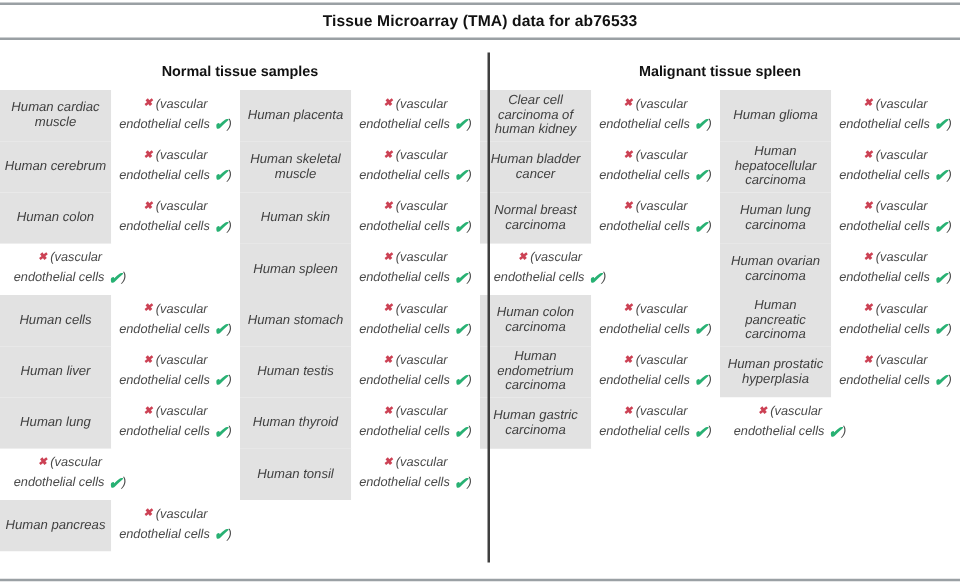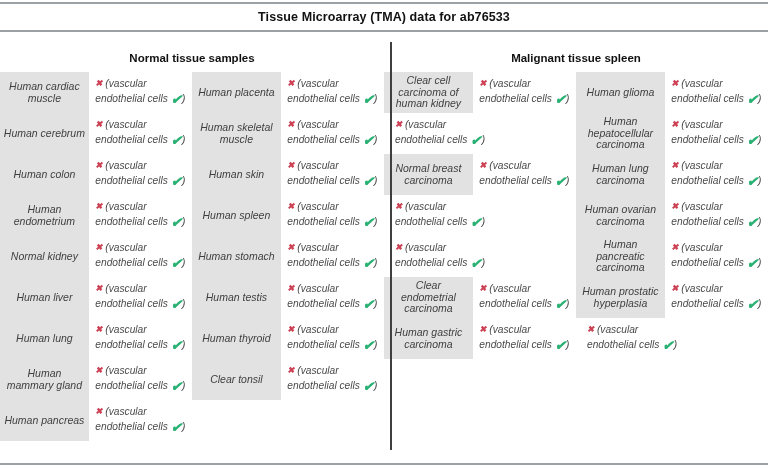--- a/index.html
+++ b/index.html
@@ -35,21 +35,21 @@
   .row { display: flex; height: 41px; font-style: italic; }
   .name-cell {
     width: 96px; background: #e2e2e2;
     display: flex; align-items: center; justify-content: center;
     text-align: center; font-size: 10.5px; line-height: 1.12;
     padding: 1px 3px; color: #3f3f3f;
   }
   .result-cell {
     width: 112px; background: #ffffff;
     display: flex; align-items: center; justify-content: center;
-    font-size: 10.2px; line-height: 1.22;
+    text-align: center; font-size: 10.2px; line-height: 1.22;
     padding: 1px 1px; color: #4a4a4a;
   }
   .x-icon { color: #cc4154; font-weight: bold; font-size: 8.5px; position: relative; top: -1px; }
   .check-icon { color: #28b173; font-weight: bold; font-size: 13.5px; position: relative; top: 1.5px; }
 
   .v-divider {
     position: absolute; left: 390px; top: -2px; width: 2px; height: 408px;
     background: #3f3f3f;
   }
 </style>
@@ -85,49 +85,47 @@
   </div>
 
   <div class="row">
     <div class="name-cell">Human colon</div>
     <div class="result-cell">
       <div><span class="x-icon">✖</span><span class="l1"> (vascular</span><br><span class="l2">endothelial cells</span> <span class="check-icon">✔</span><span class="close">)</span></div>
     </div>
   </div>
 
   <div class="row">
-    <div class="name-cell">Human endometrium</div>
-    <div class="result-cell">
-      <div><span class="x-icon">✖</span><span class="l1"> (vascular</span><br><span class="l2">endothelial cells</span> <span class="check-icon">✔</span><span class="close">)</span></div>
-    </div>
-  </div>
-
-  <div class="row">
-    <div class="name-cell">Normal kidney</div>
+    <div class="result-cell">
+      <div><span class="x-icon">✖</span><span class="l1"> (vascular</span><br><span class="l2">endothelial cells</span> <span class="check-icon">✔</span><span class="close">)</span></div>
+    </div>
+  </div>
+
+  <div class="row">
+    <div class="name-cell">Human cells</div>
     <div class="result-cell">
       <div><span class="x-icon">✖</span><span class="l1"> (vascular</span><br><span class="l2">endothelial cells</span> <span class="check-icon">✔</span><span class="close">)</span></div>
     </div>
   </div>
 
   <div class="row">
     <div class="name-cell">Human liver</div>
     <div class="result-cell">
       <div><span class="x-icon">✖</span><span class="l1"> (vascular</span><br><span class="l2">endothelial cells</span> <span class="check-icon">✔</span><span class="close">)</span></div>
     </div>
   </div>
 
   <div class="row">
     <div class="name-cell">Human lung</div>
     <div class="result-cell">
       <div><span class="x-icon">✖</span><span class="l1"> (vascular</span><br><span class="l2">endothelial cells</span> <span class="check-icon">✔</span><span class="close">)</span></div>
     </div>
   </div>
 
   <div class="row">
-    <div class="name-cell">Human mammary gland</div>
     <div class="result-cell">
       <div><span class="x-icon">✖</span><span class="l1"> (vascular</span><br><span class="l2">endothelial cells</span> <span class="check-icon">✔</span><span class="close">)</span></div>
     </div>
   </div>
 
   <div class="row">
     <div class="name-cell">Human pancreas</div>
     <div class="result-cell">
       <div><span class="x-icon">✖</span><span class="l1"> (vascular</span><br><span class="l2">endothelial cells</span> <span class="check-icon">✔</span><span class="close">)</span></div>
     </div>
@@ -177,67 +175,69 @@
   </div>
 
   <div class="row">
     <div class="name-cell">Human thyroid</div>
     <div class="result-cell">
       <div><span class="x-icon">✖</span><span class="l1"> (vascular</span><br><span class="l2">endothelial cells</span> <span class="check-icon">✔</span><span class="close">)</span></div>
     </div>
   </div>
 
   <div class="row">
-    <div class="name-cell">Clear tonsil</div>
+    <div class="name-cell">Human tonsil</div>
     <div class="result-cell">
       <div><span class="x-icon">✖</span><span class="l1"> (vascular</span><br><span class="l2">endothelial cells</span> <span class="check-icon">✔</span><span class="close">)</span></div>
     </div>
   </div>
 </div>
       </div>
     </div>
 
     <div class="section">
       <div class="section-header">Malignant tissue spleen</div>
       <div class="cols">
         <div class="col">
   <div class="row">
     <div class="name-cell">Clear cell carcinoma of human kidney</div>
     <div class="result-cell">
       <div><span class="x-icon">✖</span><span class="l1"> (vascular</span><br><span class="l2">endothelial cells</span> <span class="check-icon">✔</span><span class="close">)</span></div>
     </div>
   </div>
 
   <div class="row">
+    <div class="name-cell">Human bladder cancer</div>
     <div class="result-cell">
       <div><span class="x-icon">✖</span><span class="l1"> (vascular</span><br><span class="l2">endothelial cells</span> <span class="check-icon">✔</span><span class="close">)</span></div>
     </div>
   </div>
 
   <div class="row">
     <div class="name-cell">Normal breast carcinoma</div>
     <div class="result-cell">
       <div><span class="x-icon">✖</span><span class="l1"> (vascular</span><br><span class="l2">endothelial cells</span> <span class="check-icon">✔</span><span class="close">)</span></div>
     </div>
   </div>
 
   <div class="row">
     <div class="result-cell">
       <div><span class="x-icon">✖</span><span class="l1"> (vascular</span><br><span class="l2">endothelial cells</span> <span class="check-icon">✔</span><span class="close">)</span></div>
     </div>
   </div>
 
   <div class="row">
-    <div class="result-cell">
-      <div><span class="x-icon">✖</span><span class="l1"> (vascular</span><br><span class="l2">endothelial cells</span> <span class="check-icon">✔</span><span class="close">)</span></div>
-    </div>
-  </div>
-
-  <div class="row">
-    <div class="name-cell">Clear endometrial carcinoma</div>
+    <div class="name-cell">Human colon carcinoma</div>
+    <div class="result-cell">
+      <div><span class="x-icon">✖</span><span class="l1"> (vascular</span><br><span class="l2">endothelial cells</span> <span class="check-icon">✔</span><span class="close">)</span></div>
+    </div>
+  </div>
+
+  <div class="row">
+    <div class="name-cell">Human endometrium carcinoma</div>
     <div class="result-cell">
       <div><span class="x-icon">✖</span><span class="l1"> (vascular</span><br><span class="l2">endothelial cells</span> <span class="check-icon">✔</span><span class="close">)</span></div>
     </div>
   </div>
 
   <div class="row">
     <div class="name-cell">Human gastric carcinoma</div>
     <div class="result-cell">
       <div><span class="x-icon">✖</span><span class="l1"> (vascular</span><br><span class="l2">endothelial cells</span> <span class="check-icon">✔</span><span class="close">)</span></div>
     </div>

